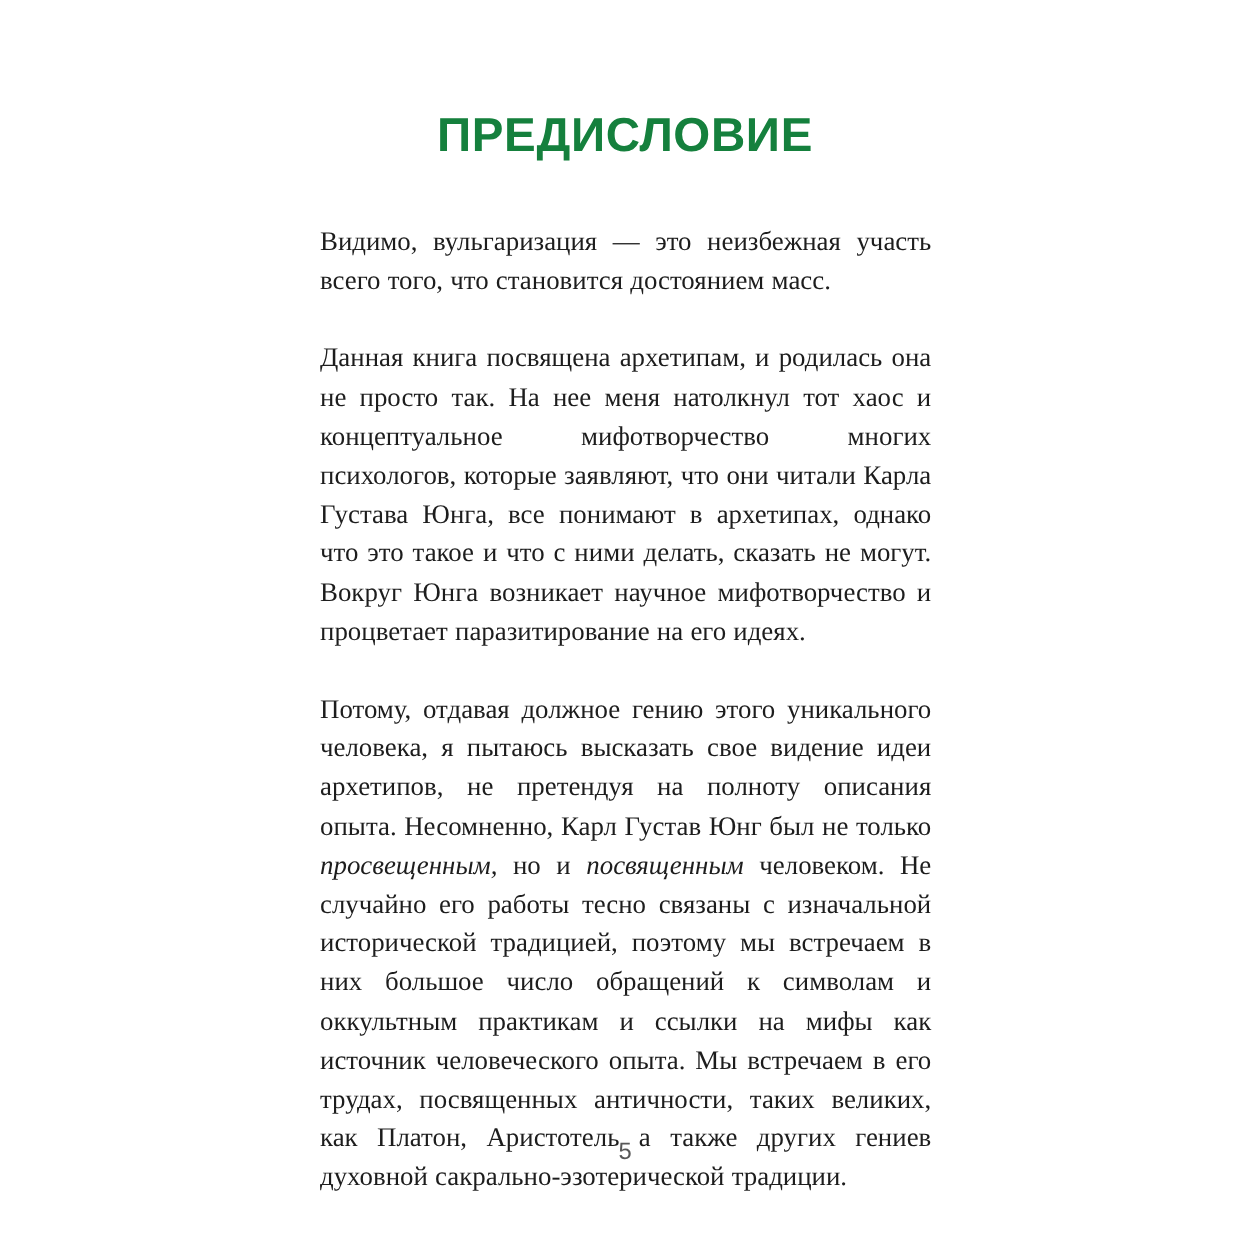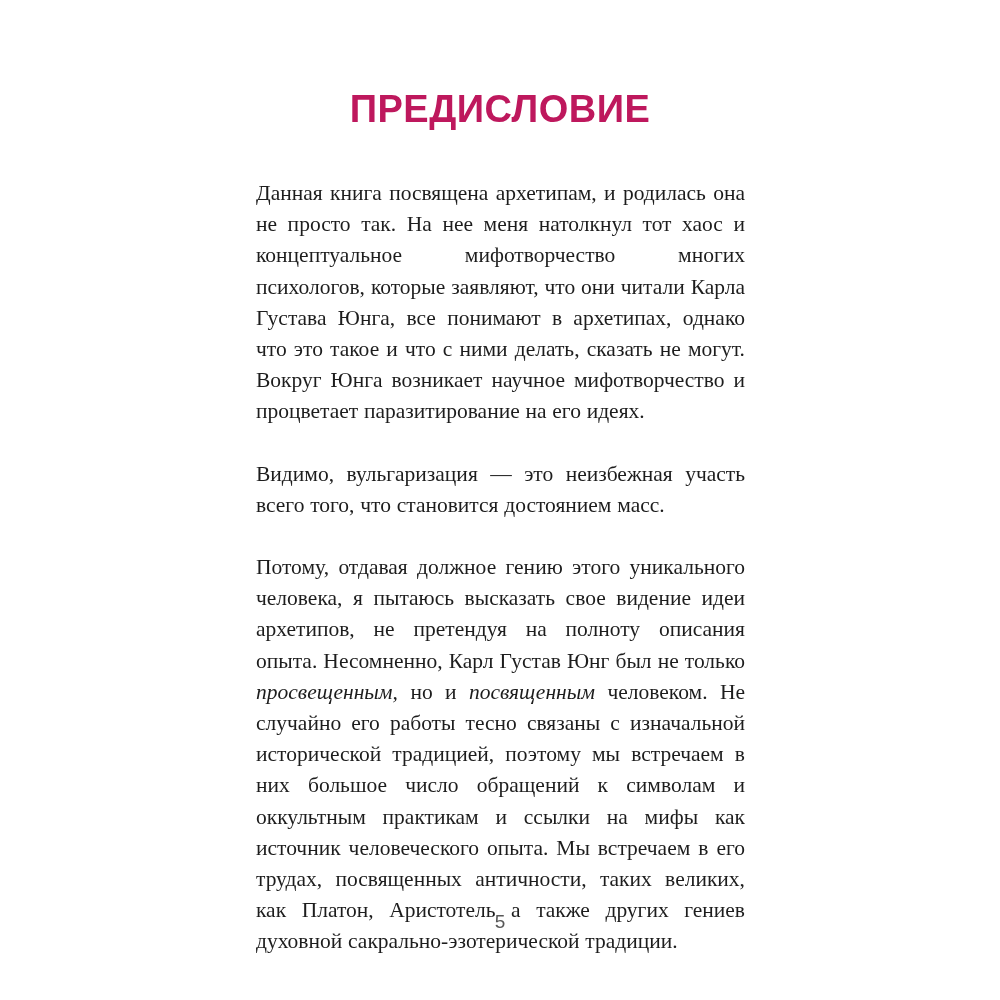--- a/index.html
+++ b/index.html
@@ -30,21 +30,21 @@
   .chapter-title {
     position: absolute;
     left: 0;
     top: 62px;
     width: 1000px;
     text-align: center;
     font-family: "Liberation Sans", "DejaVu Sans", sans-serif;
     font-weight: bold;
     font-size: 38px;
     letter-spacing: 0.5px;
-    color: #be185d;
+    color: #15803d;
     line-height: 44px;
     white-space: nowrap;
   }
 
   
   .text-column {
     position: absolute;
     left: 256px;
     top: 178px;
     width: 489px;
@@ -82,23 +82,23 @@
 </style>
 </head>
 <body>
 
 <div class="page">
 
   <h1 class="chapter-title">ПРЕДИСЛОВИЕ</h1>
 
   <div class="text-column">
 
+    <p class="para">Видимо, вульгаризация — это неизбежная участь всего того, что становится достоянием масс.</p>
+
     <p class="para">Данная книга посвящена архетипам, и родилась она не просто так. На нее меня натолкнул тот хаос и концептуальное мифотворчество многих психологов, которые заявляют, что они читали Карла Густава Юнга, все понимают в архетипах, однако что это такое и что с ними делать, сказать не могут. Вокруг Юнга возникает научное мифотворчество и процветает паразитирование на его идеях.</p>
-
-    <p class="para">Видимо, вульгаризация — это неизбежная участь всего того, что становится достоянием масс.</p>
 
     <p class="para">
       <span>Потому, отдавая должное гению этого уникального человека, я пытаюсь высказать свое видение идеи архетипов, не претендуя на полноту описания опыта. Несомненно, Карл Густав Юнг был не только </span><em>просвещенным,</em><span> но и </span><em>посвященным</em><span> человеком. Не случайно его работы тесно связаны с изначальной исторической традицией, поэтому мы встречаем в них большое число обращений к символам и оккультным практикам и ссылки на мифы как источник человеческого опыта. Мы встречаем в его трудах, посвященных античности, таких великих, как Платон, Аристотель а также других гениев духовной сакрально-эзотерической традиции.</span>
     </p>
 
   </div>
 
   <div class="page-number">5</div>
 
 </div>

